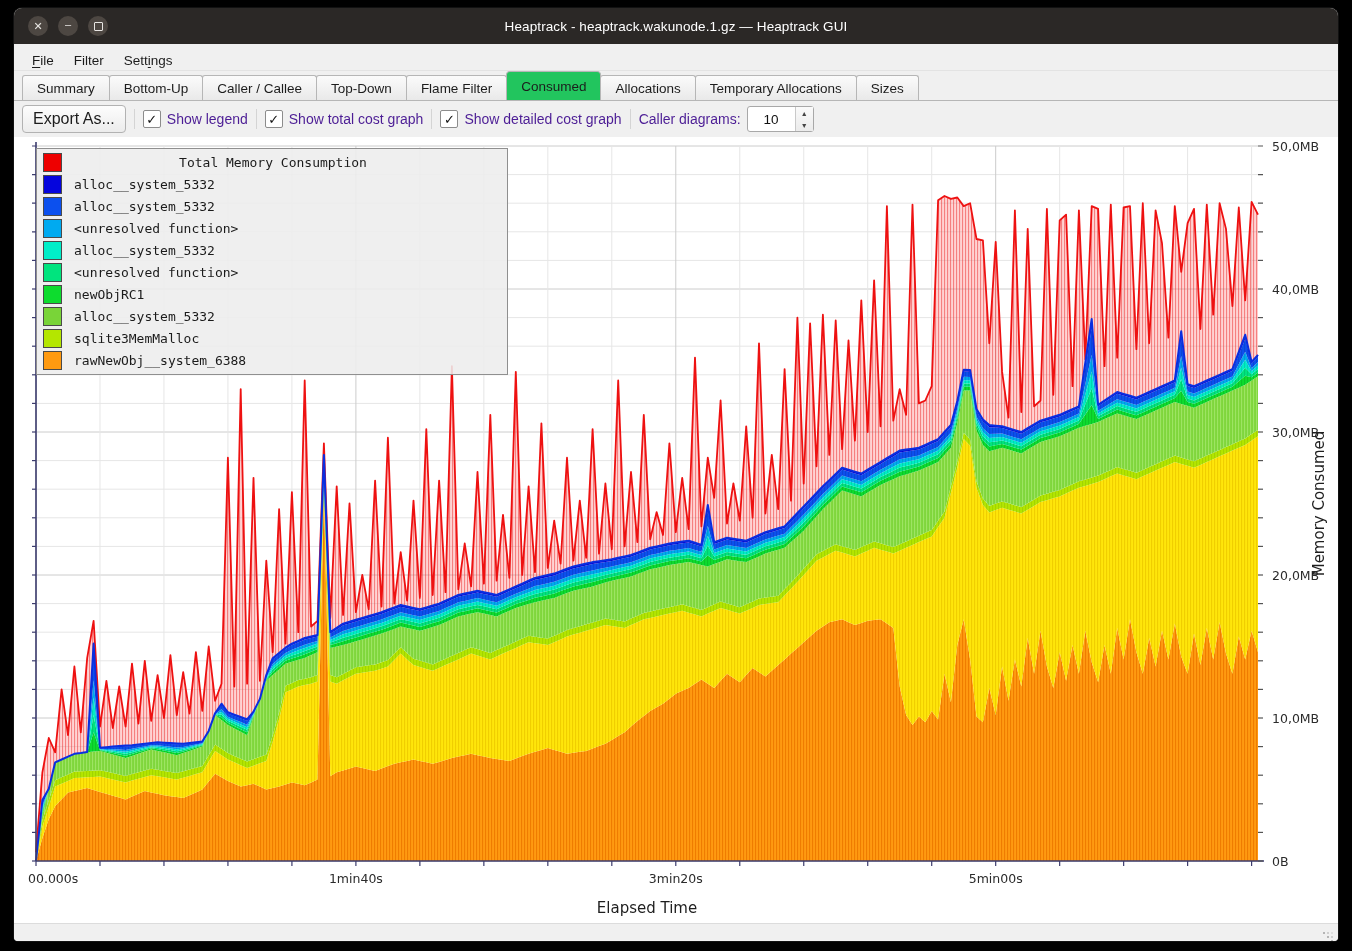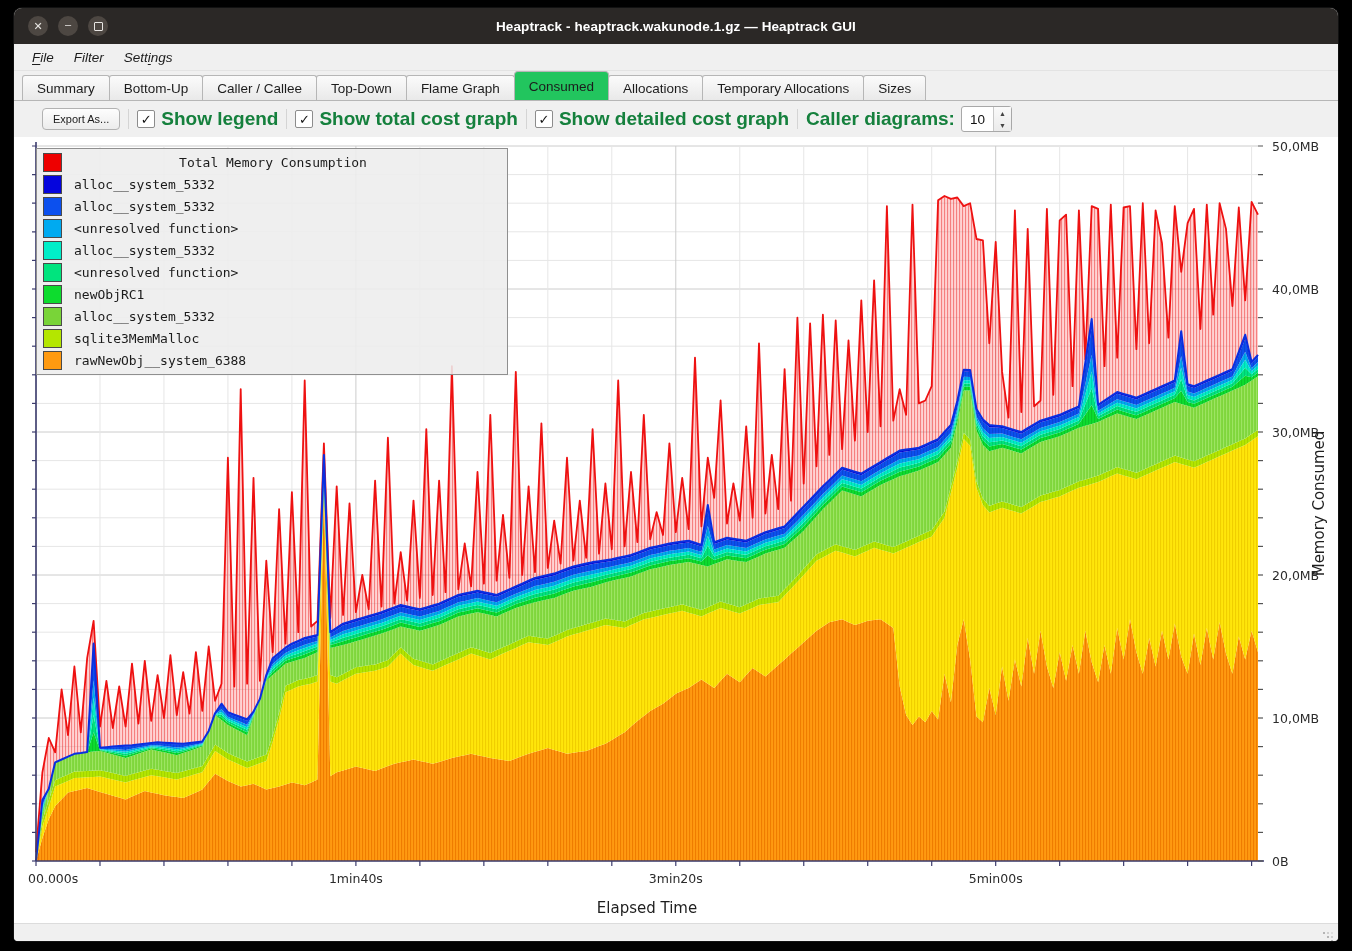--- a/index.html
+++ b/index.html
@@ -6,42 +6,42 @@
     font-family:"Liberation Sans","DejaVu Sans",sans-serif;-webkit-font-smoothing:antialiased;}
   #window{position:absolute;left:14px;top:8px;width:1324px;height:933px;background:#f0f0f0;
     border-radius:8px 8px 4px 4px;overflow:hidden;box-shadow:0 0 0 1px #111;}
   
   #titlebar{position:relative;height:36px;background:#2b2826;display:flex;align-items:center;}
   .winbtn{position:absolute;top:8px;width:20px;height:20px;border-radius:50%;background:#4d4742;
     color:#e8e6e3;display:flex;align-items:center;justify-content:center;font-size:11px;line-height:1;cursor:default;}
   #btn-close{left:14px;}#btn-min{left:44px;}#btn-max{left:74px;font-size:8px;}
   #btn-min span{position:relative;top:-2px;}
   #btn-max i{display:block;width:7px;height:7px;border:1px solid #e8e6e3;border-radius:1px;}
-  #title-text{flex:1;text-align:center;color:#fff;font-weight:bold;font-size:13.5px;letter-spacing:.1px;}
-  
-  #menubar{height:26px;background:#f0f0f0;display:flex;align-items:center;padding-left:8px;border-bottom:1px solid #e3e3e3;font-style:italic;}
+  #title-text{flex:1;text-align:center;color:#fff;font-weight:normal;font-size:13.5px;letter-spacing:.1px;}
+  
+  #menubar{height:26px;background:#f0f0f0;display:flex;align-items:flex-end;padding-left:8px;border-bottom:1px solid #e3e3e3;}
   .menu-item{padding:2px 10px;font-size:13.5px;color:#1c1c1c;}
   .menu-item u{text-decoration:underline;text-underline-offset:2px;}
   
   #tabbar{height:29px;background:#f0f0f0;display:flex;align-items:flex-end;padding-left:8px;border-bottom:1px solid #b6b6b6;position:relative;}
   .tab{height:24px;display:flex;align-items:center;padding:0 14px;font-size:13.5px;color:#1c1c1c;
     background:linear-gradient(#fbfbfb,#e9e9e9);border:1px solid #b6b6b6;border-bottom:none;border-radius:3px 3px 0 0;margin-right:-1px;}
   .tab.active{height:28px;background:#22c55e;position:relative;z-index:2;border-radius:4px 4px 0 0;}
   
   #toolbar{height:36px;background:#f0f0f0;display:flex;align-items:center;padding-left:8px;gap:8px;}
-  #export-btn{font-size:11px;color:#1c1c1c;background:linear-gradient(#fdfdfd,#ececec);
-    border:1px solid #b2b2b2;border-radius:4px;padding:4px 10px;margin-left:20px;}
+  #export-btn{font-size:16px;color:#1c1c1c;background:linear-gradient(#fdfdfd,#ececec);
+    border:1px solid #b2b2b2;border-radius:4px;padding:4px 10px;}
   .tsep{width:1px;height:20px;background:#d4d4d4;}
   .checkbox-group{display:flex;align-items:center;gap:6px;}
   .cbox{width:16px;height:16px;background:#fff;border:1px solid #8c8c8c;border-radius:2px;display:flex;
     align-items:center;justify-content:center;font-size:13px;color:#111;font-weight:bold;line-height:1;}
-  .cb-label{font-size:19px;color:#15803d;font-weight:bold;}
+  .cb-label{font-size:14px;color:#4c1d95;}
   #spin-wrap{display:flex;align-items:center;gap:6px;}
   #spinbox{display:flex;border:1px solid #a8a8a8;border-radius:3px;background:#fff;height:24px;align-items:stretch;}
-  #spin-value{padding:0 8px;font-size:13.5px;color:#111;display:flex;align-items:center;}
+  #spin-value{padding:0 16px;font-size:13.5px;color:#111;display:flex;align-items:center;}
   #spin-btns{display:flex;flex-direction:column;border-left:1px solid #c9c9c9;background:linear-gradient(#fafafa,#ebebeb);width:17px;}
   #spin-btns div{flex:1;display:flex;align-items:center;justify-content:center;font-size:7px;color:#444;}
   
   #chart-wrap{position:relative;height:786px;background:#ffffff;}
   #chart-svg-holder{position:absolute;inset:0;}
   #legend{position:absolute;left:22px;top:11px;width:470px;background:rgba(237,237,237,0.88);
     border:1px solid #8f8f8f;padding:2px 0 3px 0;}
   .lg-row{display:flex;align-items:center;height:22px;padding:0 6px;}
   .lg-swatch{width:17px;height:17px;border:1px solid #4a4a4a;margin-right:12px;flex:none;}
   .lg-label{font-family:"DejaVu Sans Mono","Liberation Mono",monospace;font-size:13px;color:#1b1b1b;white-space:pre;}
@@ -77,21 +77,21 @@
     <span class="menu-item"><u>F</u>ile</span>
     <span class="menu-item">Filter</span>
     <span class="menu-item">Sett<u>i</u>ngs</span>
   </div>
 
   <div id="tabbar">
     <div class="tab">Summary</div>
     <div class="tab">Bottom-Up</div>
     <div class="tab">Caller / Callee</div>
     <div class="tab">Top-Down</div>
-    <div class="tab">Flame Graph</div>
+    <div class="tab">Flame Filter</div>
     <div class="tab active">Consumed</div>
     <div class="tab">Allocations</div>
     <div class="tab">Temporary Allocations</div>
     <div class="tab">Sizes</div>
   </div>
 
   <div id="toolbar">
     <button id="export-btn">Export As...</button>
     <div class="tsep"></div>
     <div class="checkbox-group">

